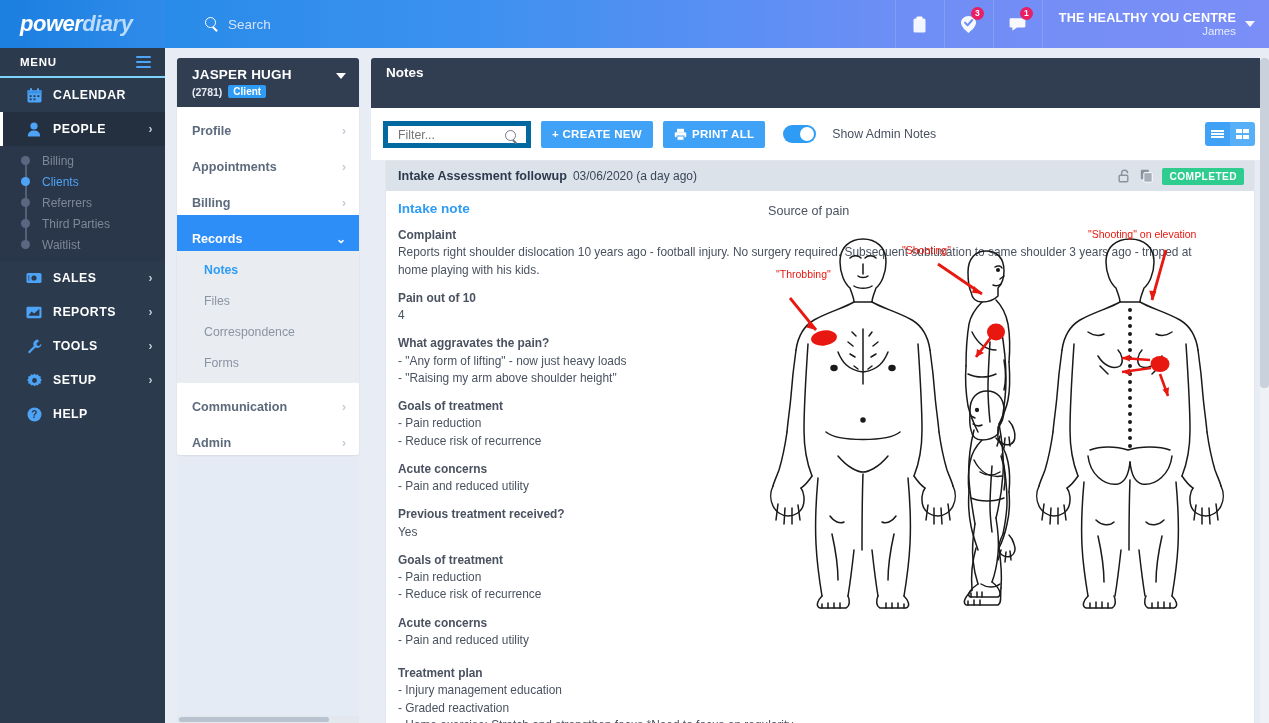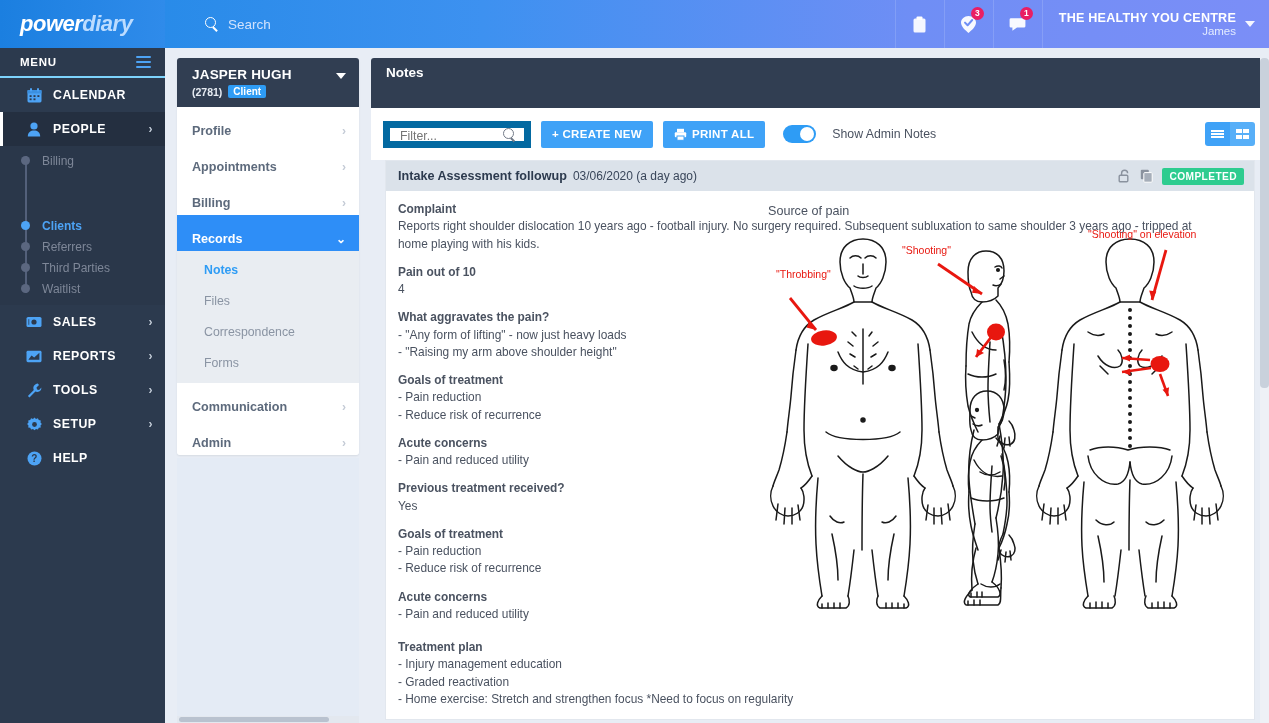--- a/index.html
+++ b/index.html
@@ -97,21 +97,21 @@
     content:""; position:absolute; left:25px; top:10px; bottom:12px; width:2px; background:#53607a;
   }
   .sub-item {
     height: 21px; display:flex; align-items:center; padding-left:42px; position:relative;
     font-size: 12px; color:#7e8798;
   }
   .sub-item .dot {
     position:absolute; left:21px; top:50%; margin-top:-4.5px;
     width:9px; height:9px; border-radius:50%; background:#5b6780;
   }
-  .sub-item.on { color:#4da3f5; font-weight:bold;margin-top:44px; }
+  .sub-item.on { color:#4da3f5; font-weight:normal; }
   .sub-item.on .dot { background:#4da3f5; }
 
   
   .clientpanel {
     position:absolute; top:58px; left:177px; width:182px;
     border-radius: 3px; overflow:hidden; box-shadow: 0 1px 2px rgba(0,0,0,.08);
   }
   .cp-head {
     background:#313e52; color:#fff; padding: 9px 12px 9px 15px; position:relative;
   }
@@ -145,22 +145,22 @@
   .ph-sub { font-size:11.8px; margin-top:3px; color:#e8edf4; display:flex; align-items:center; gap:7px; }
   .learn {
     background:#4fb3f5; color:#ffffff; font-size:11.6px; font-weight:bold;
     padding:1.5px 5px; border-radius:2px;
   }
 
   .toolbar {
     background:#ffffff; height:52px; display:flex; align-items:center; padding: 0 14px 0 12px; gap:10px;
   }
   .filter-box {
-    width: 148px; height:27px; border:7px solid #0369a1; background:#fff;
-    display:flex; align-items:flex-start; padding: 0 8px; position:relative;
+    width: 148px; height:27px; border:5px solid #0369a1; background:#fff;
+    display:flex; align-items:flex-end; padding: 0 8px; position:relative;
   }
   .filter-box input {
     border:none; outline:none; font-size:12.3px; color:#7f8795; width:120px;
     font-family:"Liberation Sans", sans-serif; background:transparent;
   }
   .filter-box .search-icon2 { position:absolute; right:8px; width:13px;height:13px; }
   .filter-box .search-icon2::before{
     content:""; position:absolute; left:0; top:0; width:9px; height:9px;
     border:1.5px solid #737b88; border-radius:50%;
   }
@@ -513,20 +513,21 @@
                 <rect x="0.8" y="0.8" width="8" height="9.4" rx="1" fill="#8a929e"></rect>
                 <rect x="3.8" y="3.6" width="8.4" height="9.6" rx="1" fill="#a6aeb9" stroke="#ffffff" stroke-width="1"></rect>
               </svg>
           </span>
           <span class="status-pill">COMPLETED</span>
         </span>
       </div>
 
       <div class="nc-body">
         <div class="nc-left">
+          <div class="note-h">Intake note</div>
 
           <div class="fld">
             <div class="fld-label">Complaint</div>
             <div class="fld-val wide">Reports right shoulder dislocation 10 years ago - football injury. No surgery required. Subsequent subluxation to same shoulder 3 years ago - tripped at home playing with his kids.</div>
           </div>
 
           <div class="fld">
             <div class="fld-label">Pain out of 10</div>
             <div class="fld-val">4</div>
           </div>

